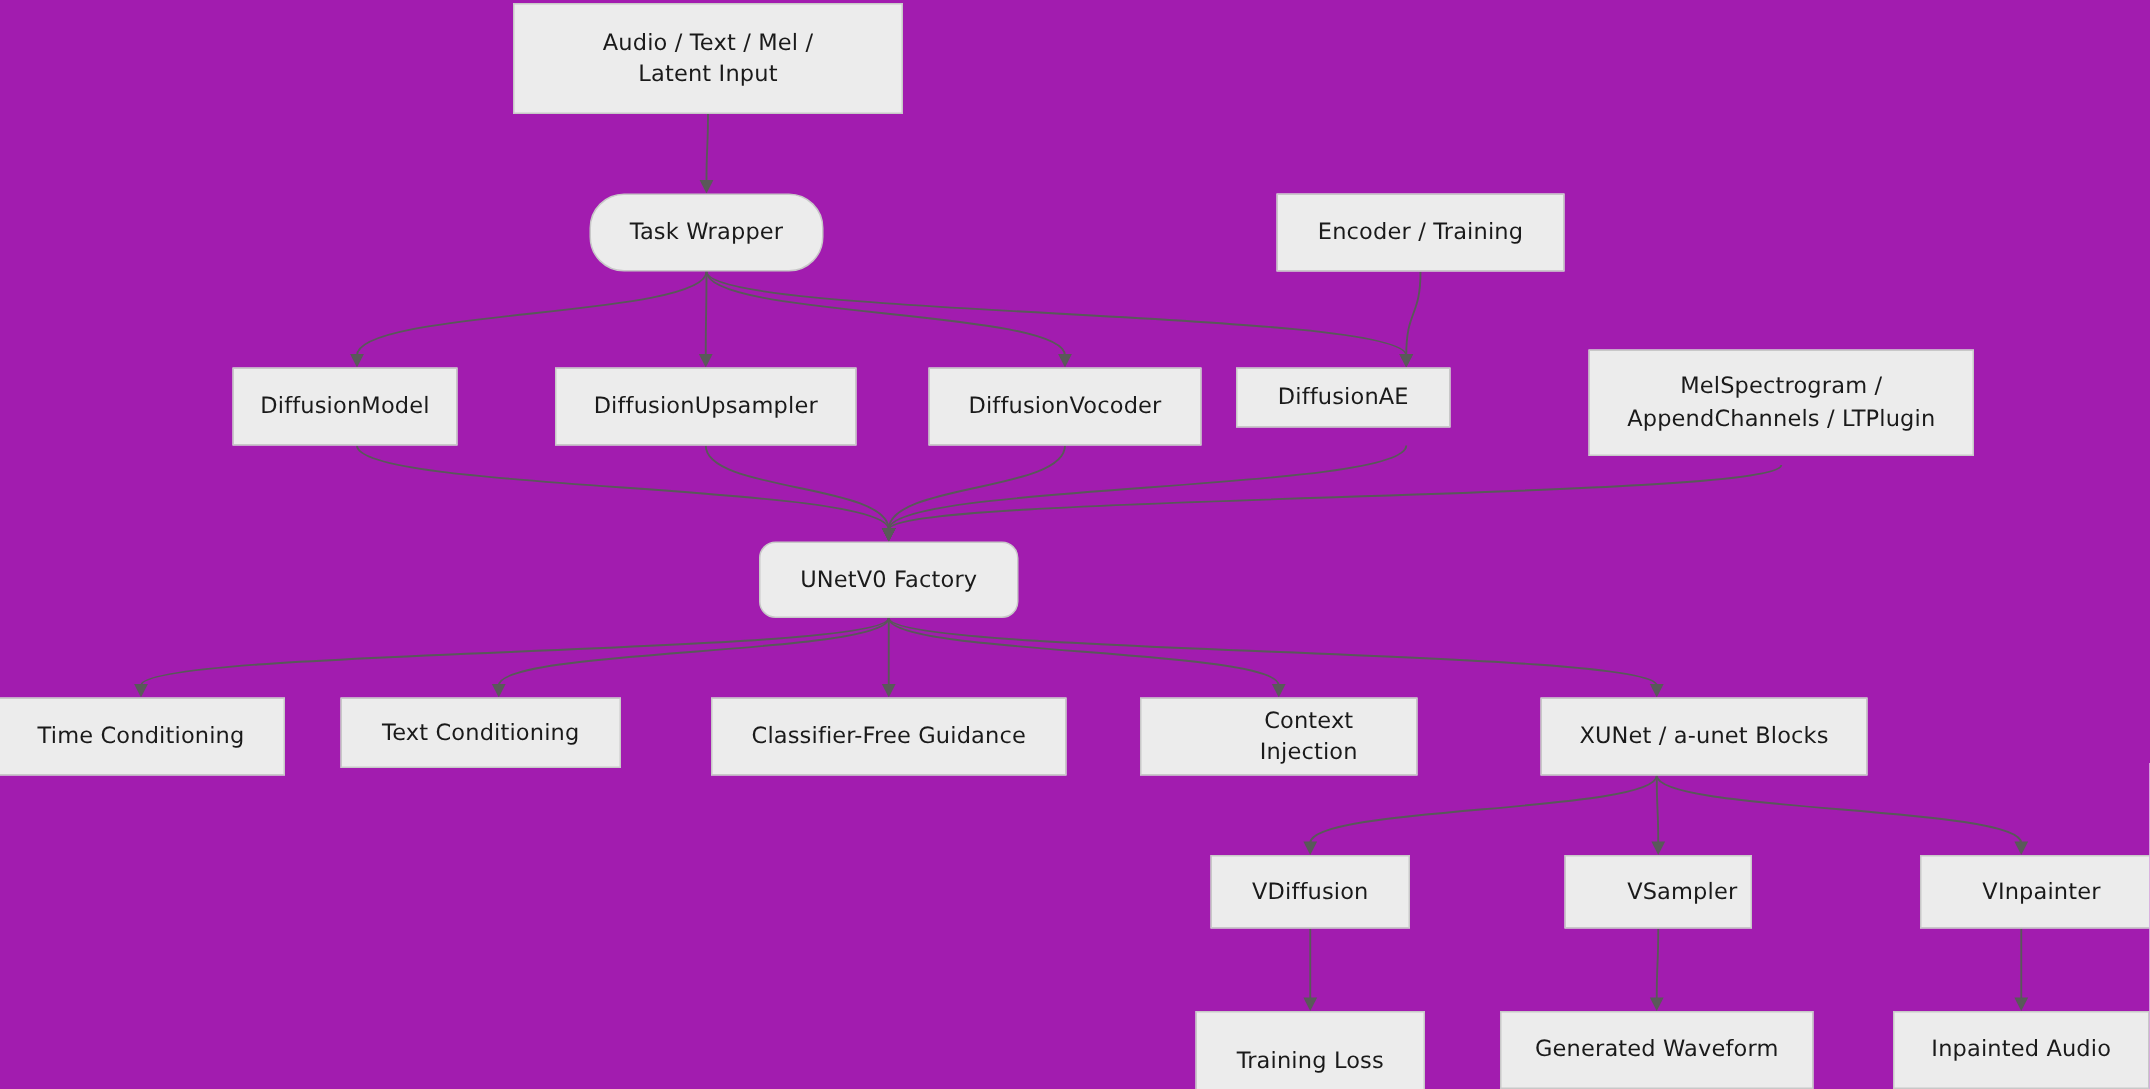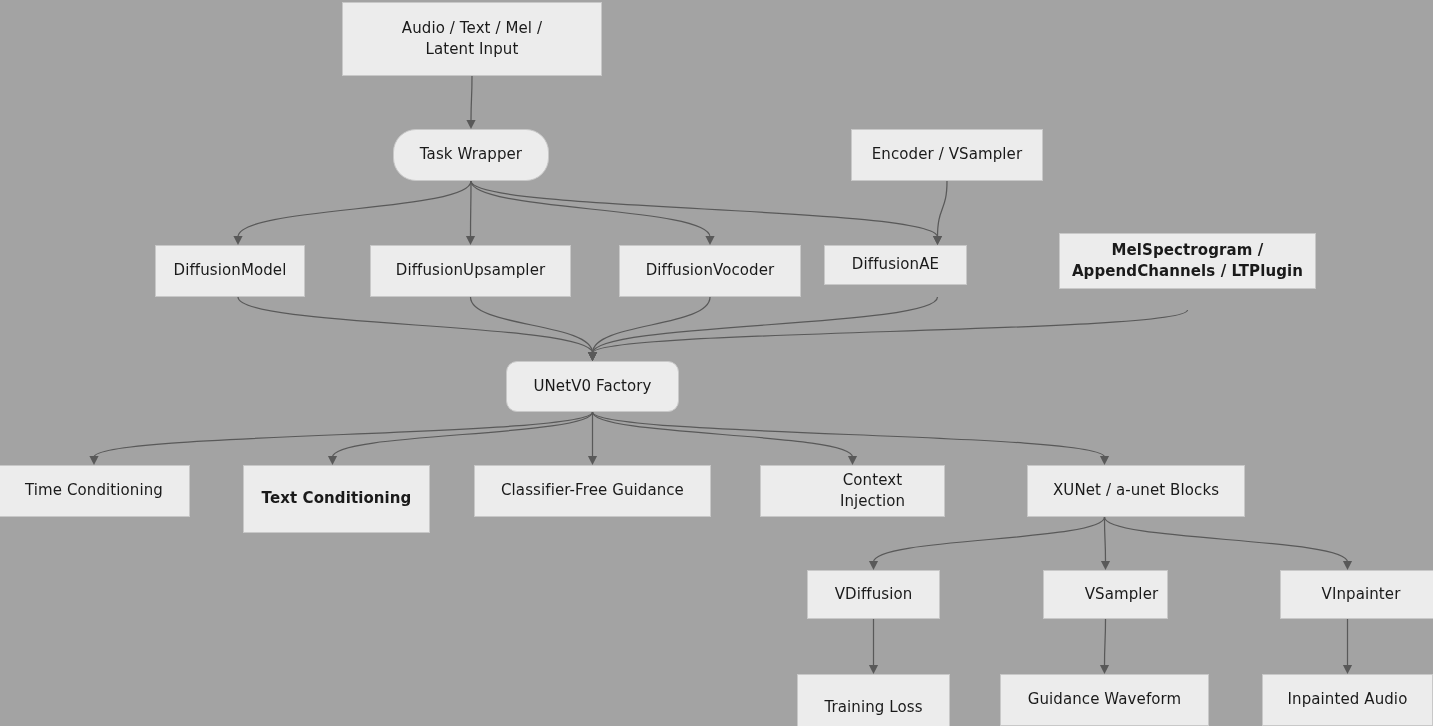--- a/index.html
+++ b/index.html
@@ -4,21 +4,21 @@
 <style>
   html, body {
     margin: 0;
     padding: 0;
     background: #ffffff;
   }
   #canvas {
     position: relative;
     width: 1433px;
     height: 726px;
-    background: #a3a3a3;
+    background: #a21caf;
     overflow: hidden;
     font-family: "DejaVu Sans", "Liberation Sans", sans-serif;
   }
   #edge-layer {
     position: absolute;
     left: 0;
     top: 0;
     width: 1433px;
     height: 726px;
     pointer-events: none;
@@ -96,33 +96,33 @@
       <polygon class="edge-head" points="0,0 -9,-4.6 -9,4.6" transform="translate(873.5,674) rotate(90)"></polygon>
       <path class="edge-path" d="M 1105.5 619 C 1105.5 644.85, 1104.5 640.15, 1104.5 666"></path>
       <polygon class="edge-head" points="0,0 -9,-4.6 -9,4.6" transform="translate(1104.5,674) rotate(90)"></polygon>
       <path class="edge-path" d="M 1347.5 619 C 1347.5 644.85, 1347.5 640.15, 1347.5 666"></path>
       <polygon class="edge-head" points="0,0 -9,-4.6 -9,4.6" transform="translate(1347.5,674) rotate(90)"></polygon>
     </svg>
   <div id="node-layer">
       <div class="node" style="left: 342px; top: 2px; width: 260px; height: 74px;">Audio / Text / Mel /
 Latent Input</div>
       <div class="node" style="left: 393px; top: 129px; width: 156px; height: 52px; border-radius: 23px;">Task Wrapper</div>
-      <div class="node" style="left: 851px; top: 129px; width: 192px; height: 52px;">Encoder / VSampler</div>
+      <div class="node" style="left: 851px; top: 129px; width: 192px; height: 52px;">Encoder / Training</div>
       <div class="node" style="left: 155px; top: 245px; width: 150px; height: 52px;">DiffusionModel</div>
       <div class="node" style="left: 370px; top: 245px; width: 201px; height: 52px;">DiffusionUpsampler</div>
       <div class="node" style="left: 619px; top: 245px; width: 182px; height: 52px;">DiffusionVocoder</div>
       <div class="node" style="left: 824px; top: 245px; width: 143px; height: 40px;">DiffusionAE</div>
-      <div class="node" style="left: 1059px; top: 233px; width: 257px; height: 56px; font-weight: bold;">MelSpectrogram /
+      <div class="node" style="left: 1059px; top: 233px; width: 257px; height: 71px;">MelSpectrogram /
 AppendChannels / LTPlugin</div>
       <div class="node" style="left: 506px; top: 361px; width: 173px; height: 51px; border-radius: 11px;">UNetV0 Factory</div>
       <div class="node" style="left: -2px; top: 465px; width: 192px; height: 52px;">Time Conditioning</div>
-      <div class="node" style="left: 243px; top: 465px; width: 187px; height: 68px; font-weight: bold;">Text Conditioning</div>
+      <div class="node" style="left: 227px; top: 465px; width: 187px; height: 47px;">Text Conditioning</div>
       <div class="node" style="left: 474px; top: 465px; width: 237px; height: 52px;">Classifier-Free Guidance</div>
       <div class="node" style="left: 760px; top: 465px; width: 185px; height: 52px; padding-left: 48px;">Context Injection</div>
       <div class="node" style="left: 995px; top: 465px; width: 218px; height: 52px; margin-left: 32px;">XUNet / a-unet Blocks</div>
       <div class="node" style="left: 807px; top: 570px; width: 133px; height: 49px;">VDiffusion</div>
       <div class="node" style="left: 1043px; top: 570px; width: 125px; height: 49px; padding-left: 40px;">VSampler</div>
       <div class="node" style="left: 1280px; top: 570px; width: 162px; height: 49px;">VInpainter</div>
       <div class="node" style="left: 797px; top: 674px; width: 153px; height: 68px;">Training Loss</div>
-      <div class="node" style="left: 1000px; top: 674px; width: 209px; height: 52px;">Guidance Waveform</div>
+      <div class="node" style="left: 1000px; top: 674px; width: 209px; height: 52px;">Generated Waveform</div>
       <div class="node" style="left: 1262px; top: 674px; width: 171px; height: 52px;">Inpainted Audio</div>
     </div>
 </div>
 
 </body></html>

